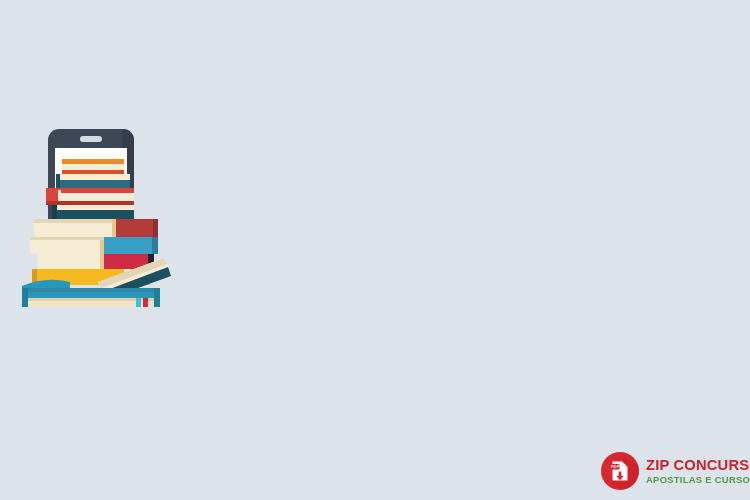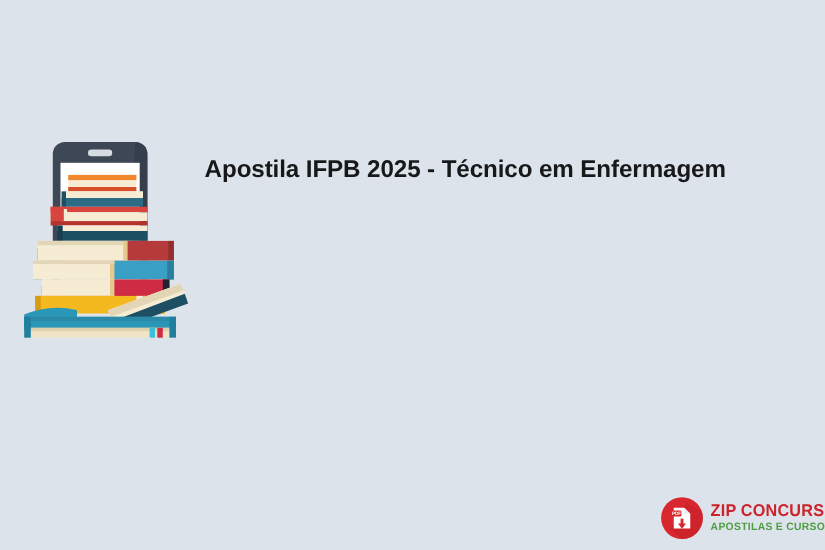--- a/index.html
+++ b/index.html
@@ -191,21 +191,20 @@
         <rect x="14" y="178" width="134" height="9" fill="#efe4c8"></rect>
         <rect x="14" y="178" width="134" height="3" fill="#ddd0ad"></rect>
         <rect x="10" y="168" width="6" height="19" fill="#1f7f9c"></rect>
         <rect x="142" y="168" width="6" height="19" fill="#1f7f9c"></rect>
         <rect x="124" y="178" width="5" height="9" fill="#3ac0dd"></rect>
         <rect x="131" y="178" width="5" height="9" fill="#cf2b45"></rect>
       </g>
     </svg>
   </div>
 
-  <div class="title">Apostila IFPB 2025 - Técnico em Enfermagem</div>
 
   <div class="logo">
     <div class="logo-mark">
       <svg viewBox="0 0 40 40" xmlns="http://www.w3.org/2000/svg" aria-hidden="true">
         <circle cx="20" cy="20" r="19" fill="#d8272f"></circle>
         <path d="M20 39a19 19 0 0 0 19-19 19 19 0 0 0-1-6L24 6 9 30z" fill="#c41f27" opacity="0.45"></path>
         <path d="M12.5 10.5h9.5l5.5 5.5v13.5h-15z" fill="#ffffff"></path>
         <path d="M22 10.5l5.5 5.5H22z" fill="#e9eef2"></path>
         <rect x="10.5" y="13" width="9" height="5.5" rx="1" ry="1" fill="#d8272f"></rect>
         <text x="15" y="17.3" font-family="'Liberation Sans', sans-serif" font-size="4.2" font-weight="bold" fill="#ffffff" text-anchor="middle">PDF</text>

